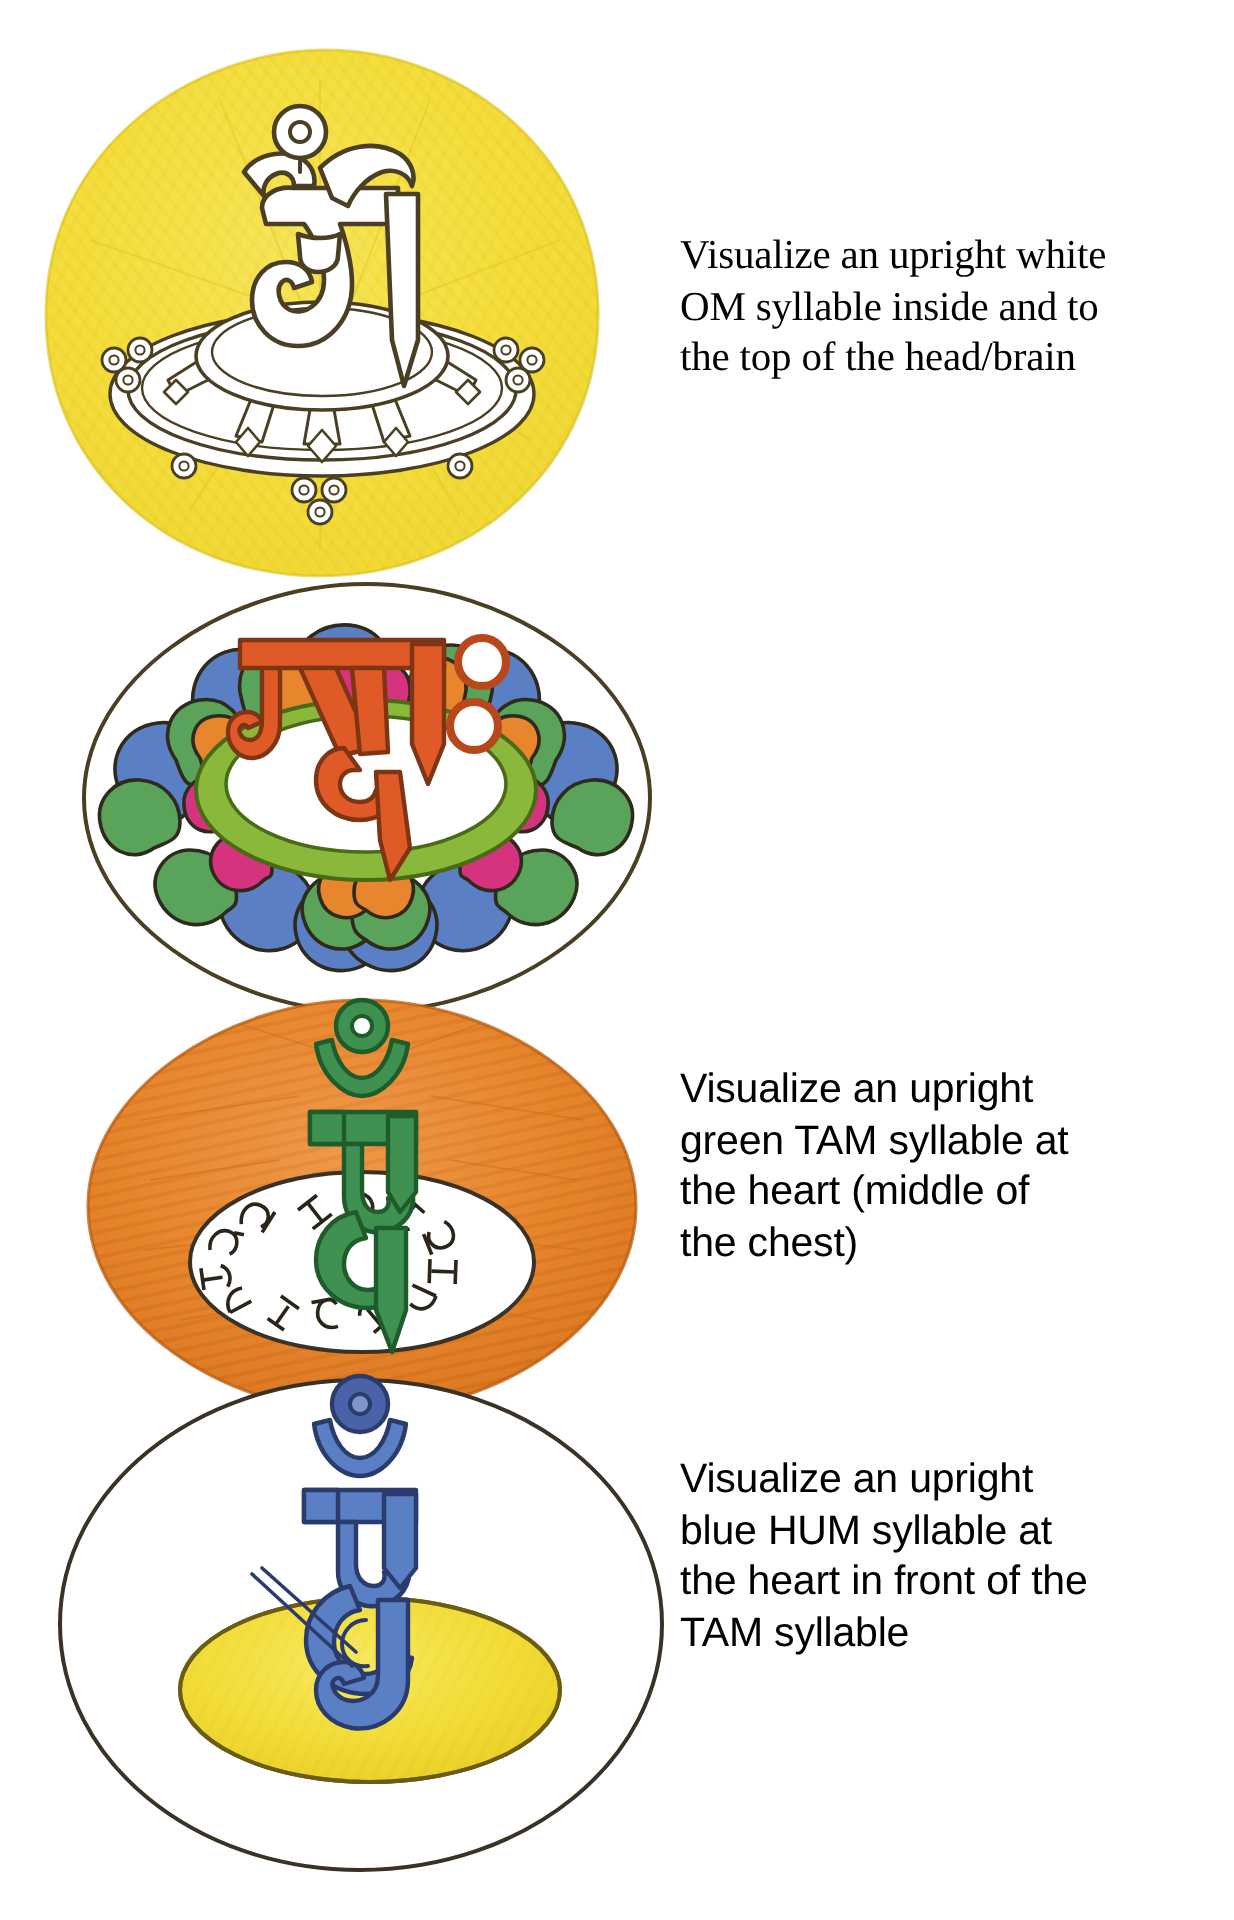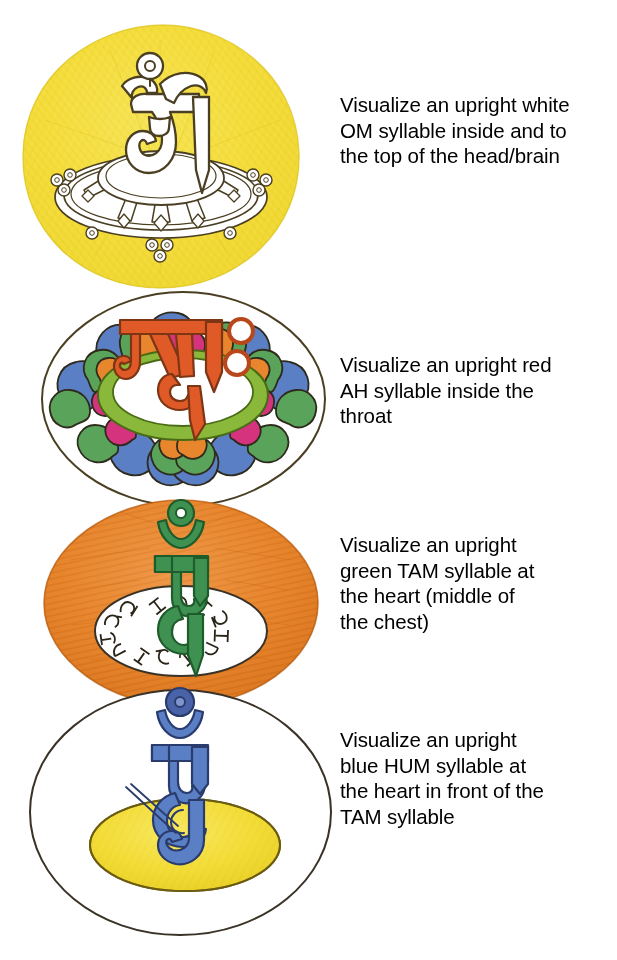--- a/index.html
+++ b/index.html
@@ -49,21 +49,21 @@
     position: absolute;
     left: 0;
     width: 272px;
     color: #000000;
     font-family: "Liberation Sans", sans-serif;
     font-size: 20.5px;
     line-height: 25.5px;
     letter-spacing: -0.1px;
     white-space: pre-line;
   }
-  .caption-om  { top: 92px; }
+  .caption-om  { top: 116px; font-family: Liberation Serif, serif; }
   .caption-ah  { top: 352px; }
   .caption-tam { top: 532px; }
   .caption-hum { top: 727px; }
 </style>
 </head>
 <body>
 
 <div class="page">
 
   <div class="illustration">
@@ -481,23 +481,20 @@
           </g>
         </g>
       </g>
     </svg>
   </div>
 
   <div class="captions">
     <div class="caption caption-om">Visualize an upright white
 OM syllable inside and to
 the top of the head/brain</div>
-    <div class="caption caption-ah">Visualize an upright red
-AH syllable inside the
-throat</div>
     <div class="caption caption-tam">Visualize an upright
 green TAM syllable at
 the heart (middle of
 the chest)</div>
     <div class="caption caption-hum">Visualize an upright
 blue HUM syllable at
 the heart in front of the
 TAM syllable</div>
   </div>
 

